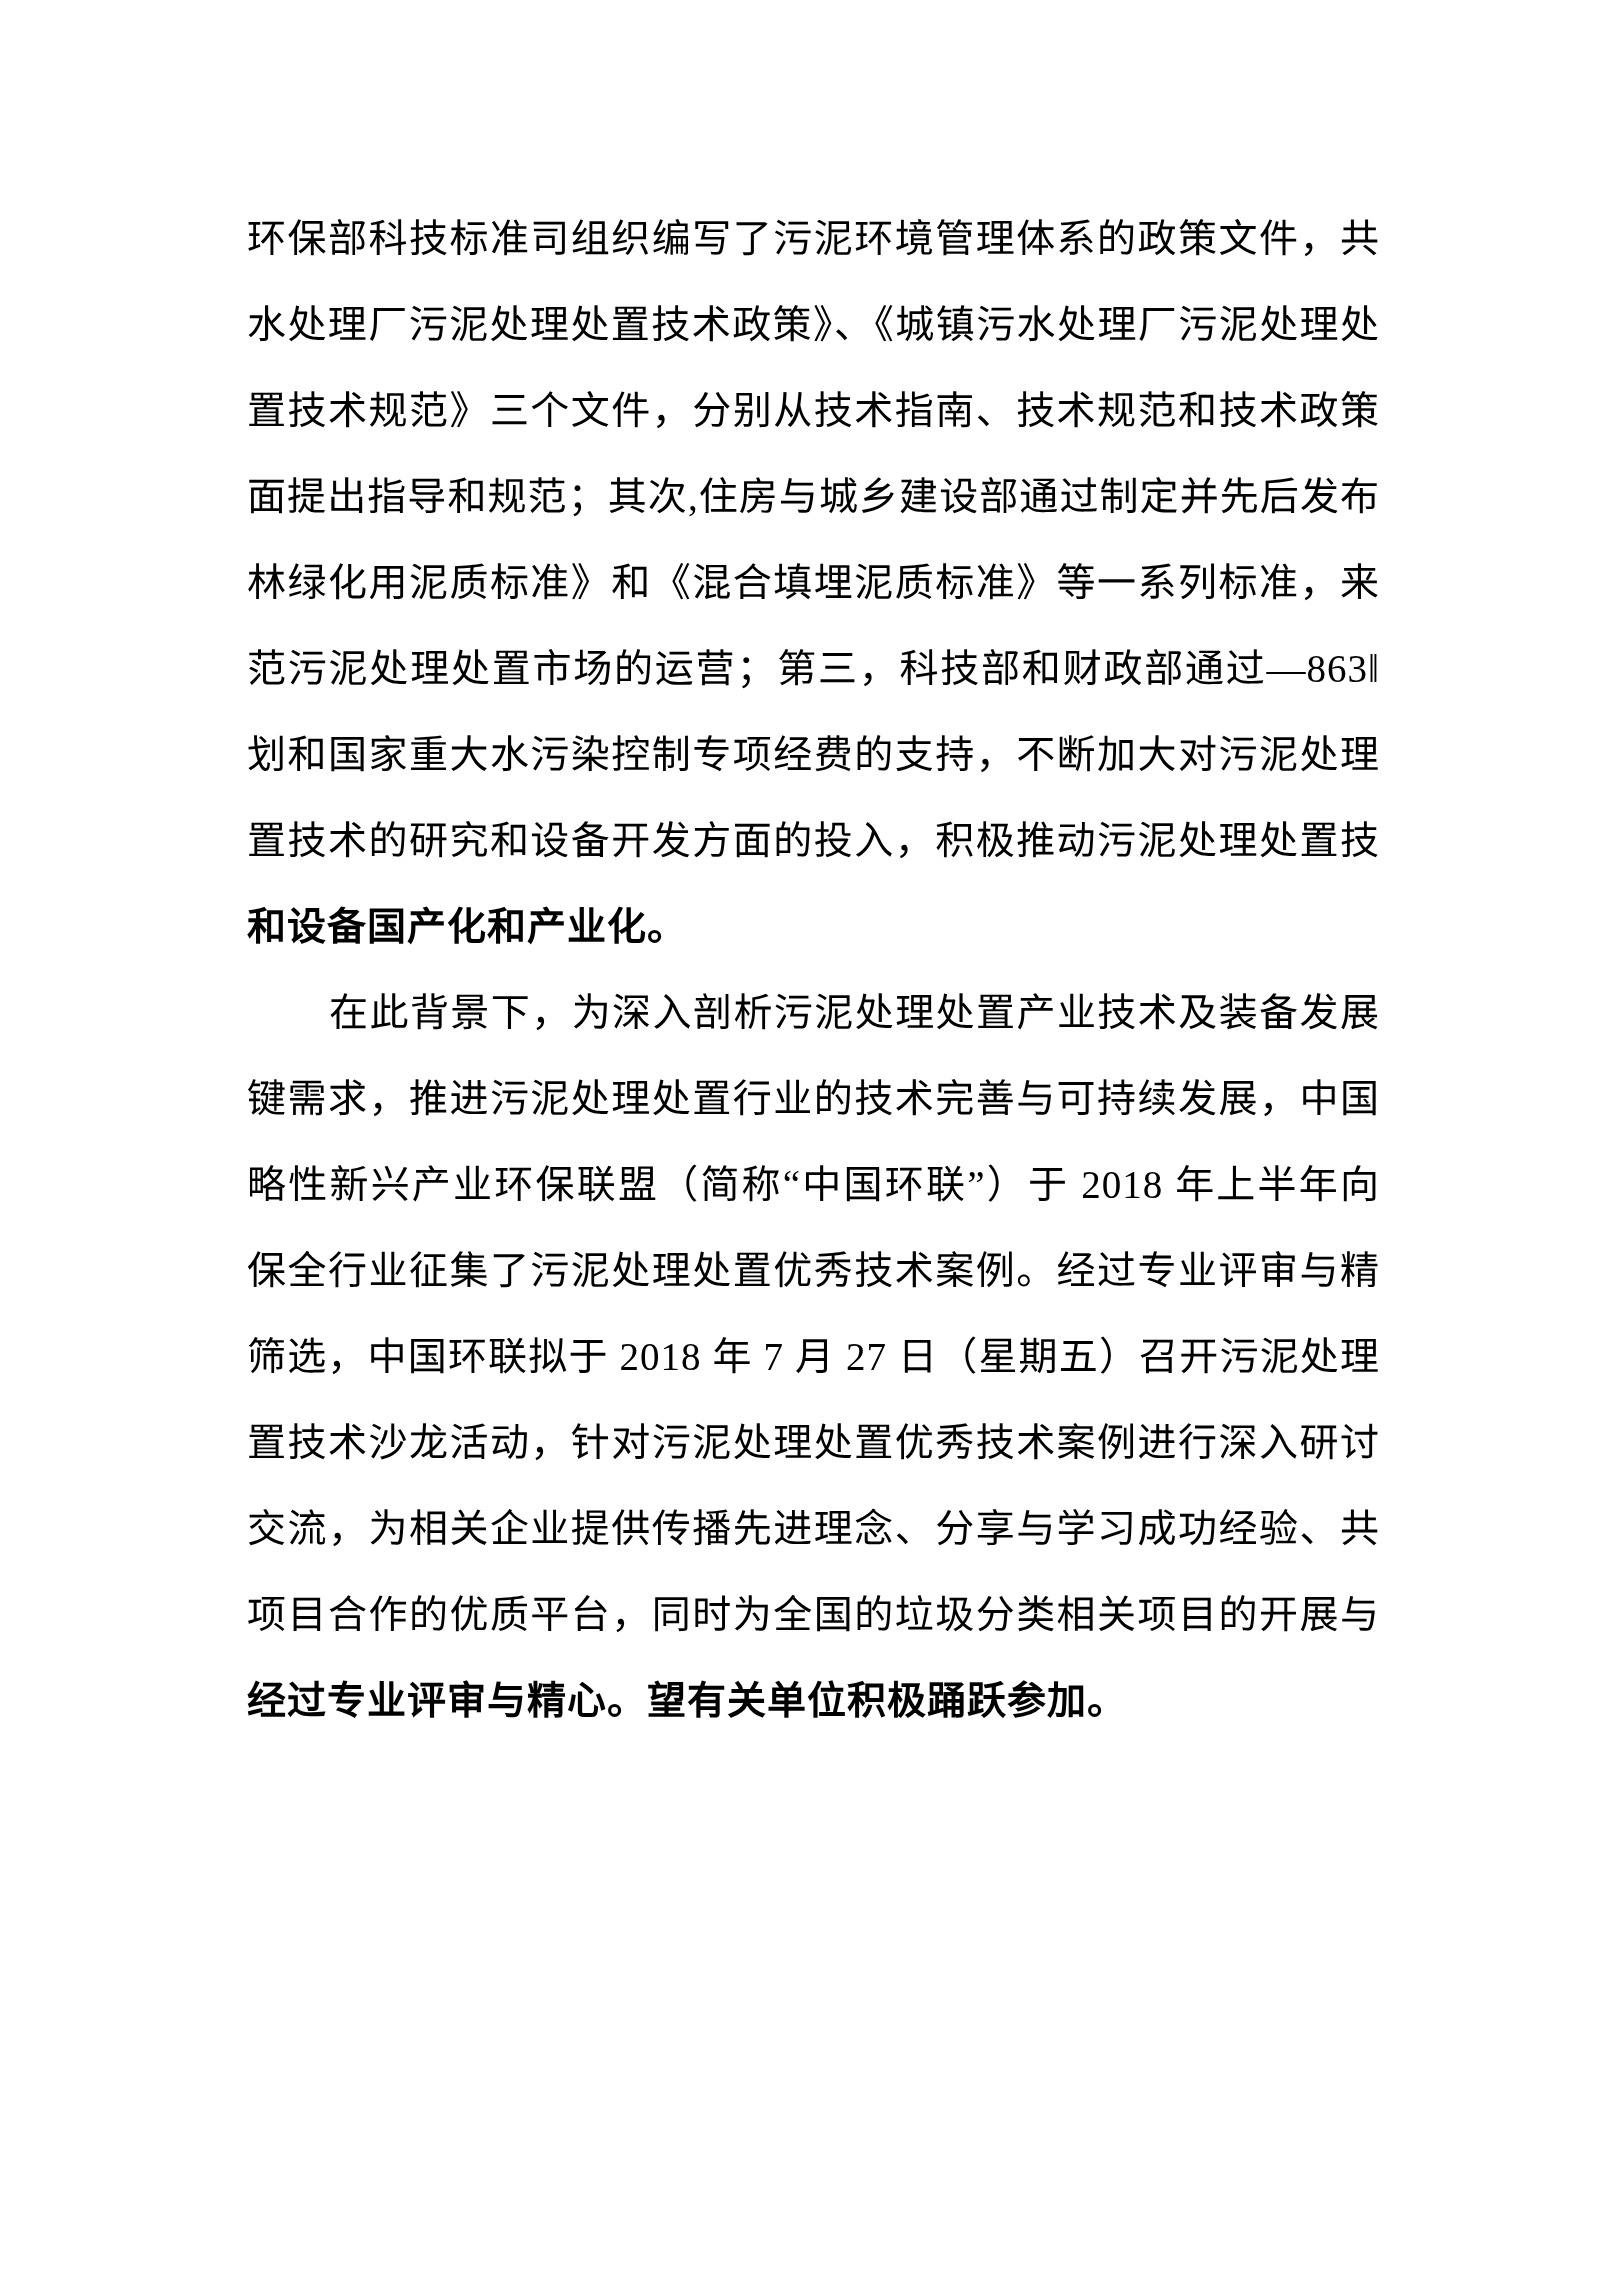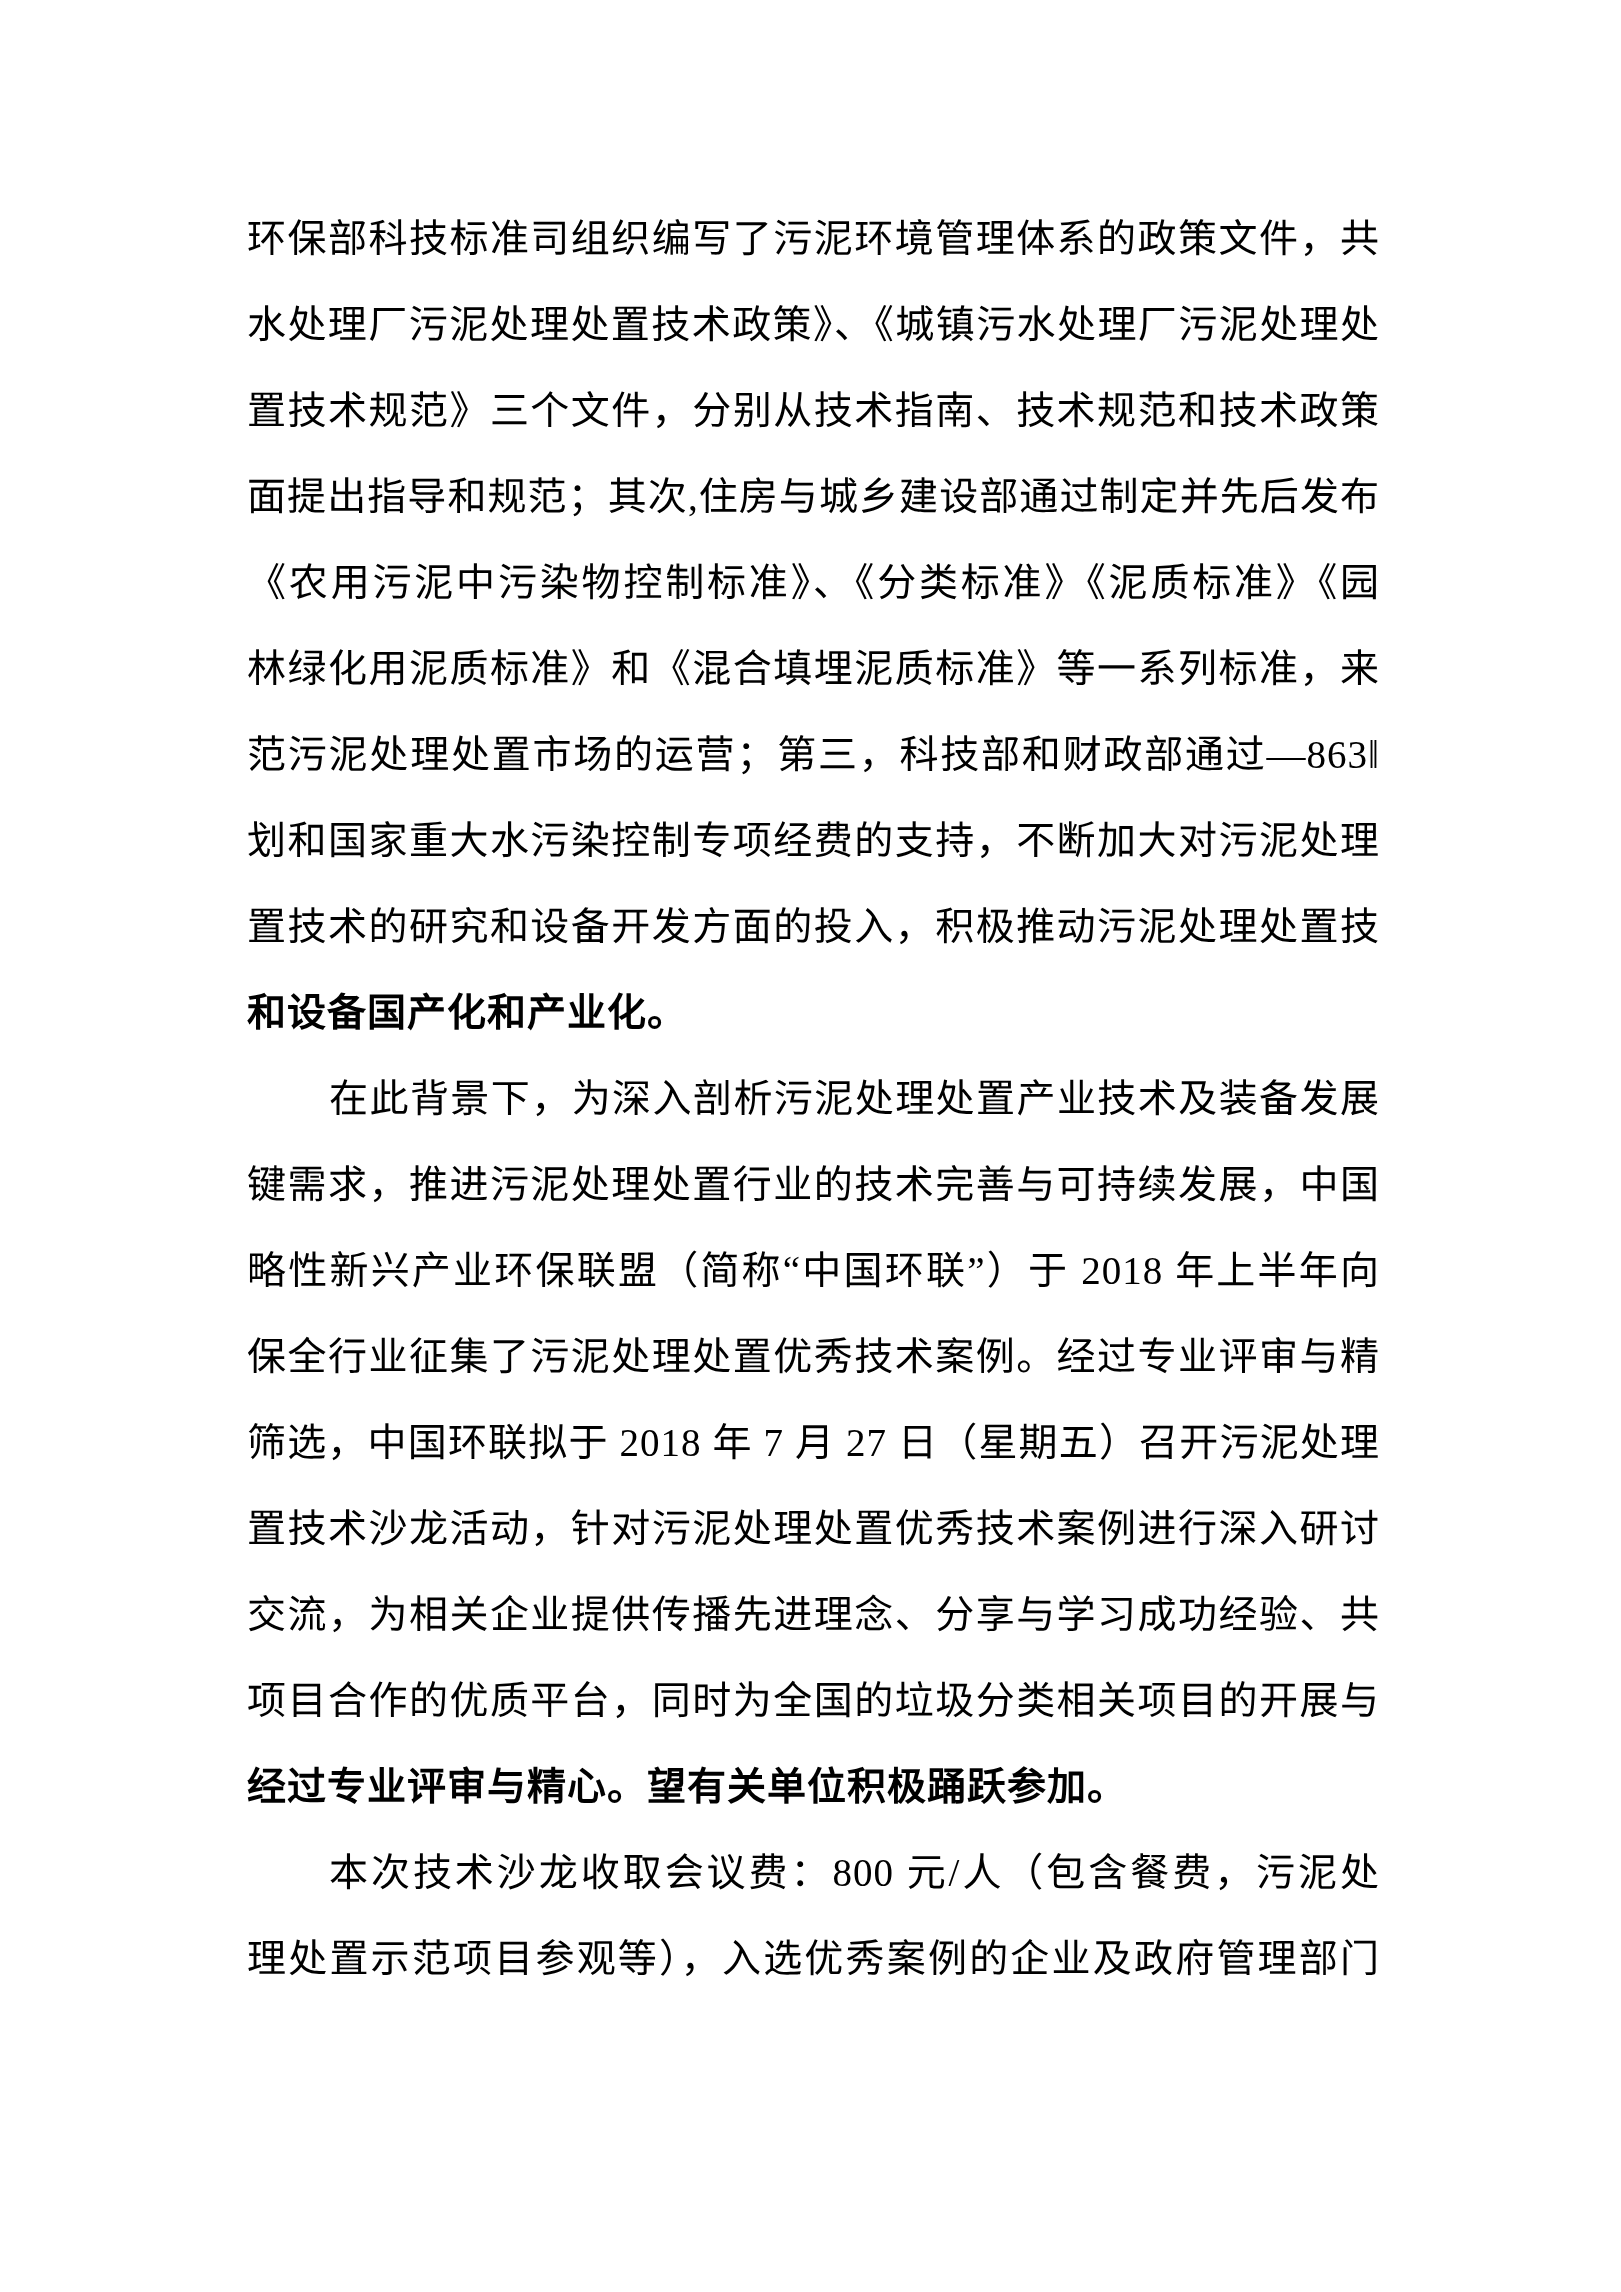--- a/index.html
+++ b/index.html
@@ -47,37 +47,32 @@
 </head>
 <body>
 
 <div class="page">
   <div class="text-block" id="text-block">
       <div class="paragraph">
         <div class="line">环保部科技标准司组织编写了污泥环境管理体系的政策文件，共包</div>
         <div class="line">水处理厂污泥处理处置技术政策》、《城镇污水处理厂污泥处理处</div>
         <div class="line">置技术规范》三个文件，分别从技术指南、技术规范和技术政策方</div>
         <div class="line">面提出指导和规范；其次,住房与城乡建设部通过制定并先后发布了</div>
-        <div class="line">《农用污泥中污染物控制标准》、《分类标准》《泥质标准》《园</div>
         <div class="line">林绿化用泥质标准》和《混合填埋泥质标准》等一系列标准，来规</div>
         <div class="line">范污泥处理处置市场的运营；第三，科技部和财政部通过―863‖计</div>
         <div class="line">划和国家重大水污染控制专项经费的支持，不断加大对污泥处理处</div>
         <div class="line">置技术的研究和设备开发方面的投入，积极推动污泥处理处置技术</div>
         <div class="line no-fill">和设备国产化和产业化。</div>
       </div>
       <div class="paragraph">
         <div class="line indent">在此背景下，为深入剖析污泥处理处置产业技术及装备发展关</div>
         <div class="line">键需求，推进污泥处理处置行业的技术完善与可持续发展，中国战</div>
         <div class="line">略性新兴产业环保联盟（简称“中国环联”）于 2018 年上半年向环</div>
         <div class="line">保全行业征集了污泥处理处置优秀技术案例。经过专业评审与精心</div>
         <div class="line">筛选，中国环联拟于 2018 年 7 月 27 日（星期五）召开污泥处理处</div>
         <div class="line">置技术沙龙活动，针对污泥处理处置优秀技术案例进行深入研讨与</div>
         <div class="line">交流，为相关企业提供传播先进理念、分享与学习成功经验、共生</div>
         <div class="line">项目合作的优质平台，同时为全国的垃圾分类相关项目的开展与实</div>
         <div class="line no-fill">经过专业评审与精心。望有关单位积极踊跃参加。</div>
       </div>
-      <div class="paragraph">
-        <div class="line indent">本次技术沙龙收取会议费：800 元/人（包含餐费，污泥处</div>
-        <div class="line">理处置示范项目参观等），入选优秀案例的企业及政府管理部门</div>
-      </div>
     </div>
 </div>
 
 
 </body></html>

